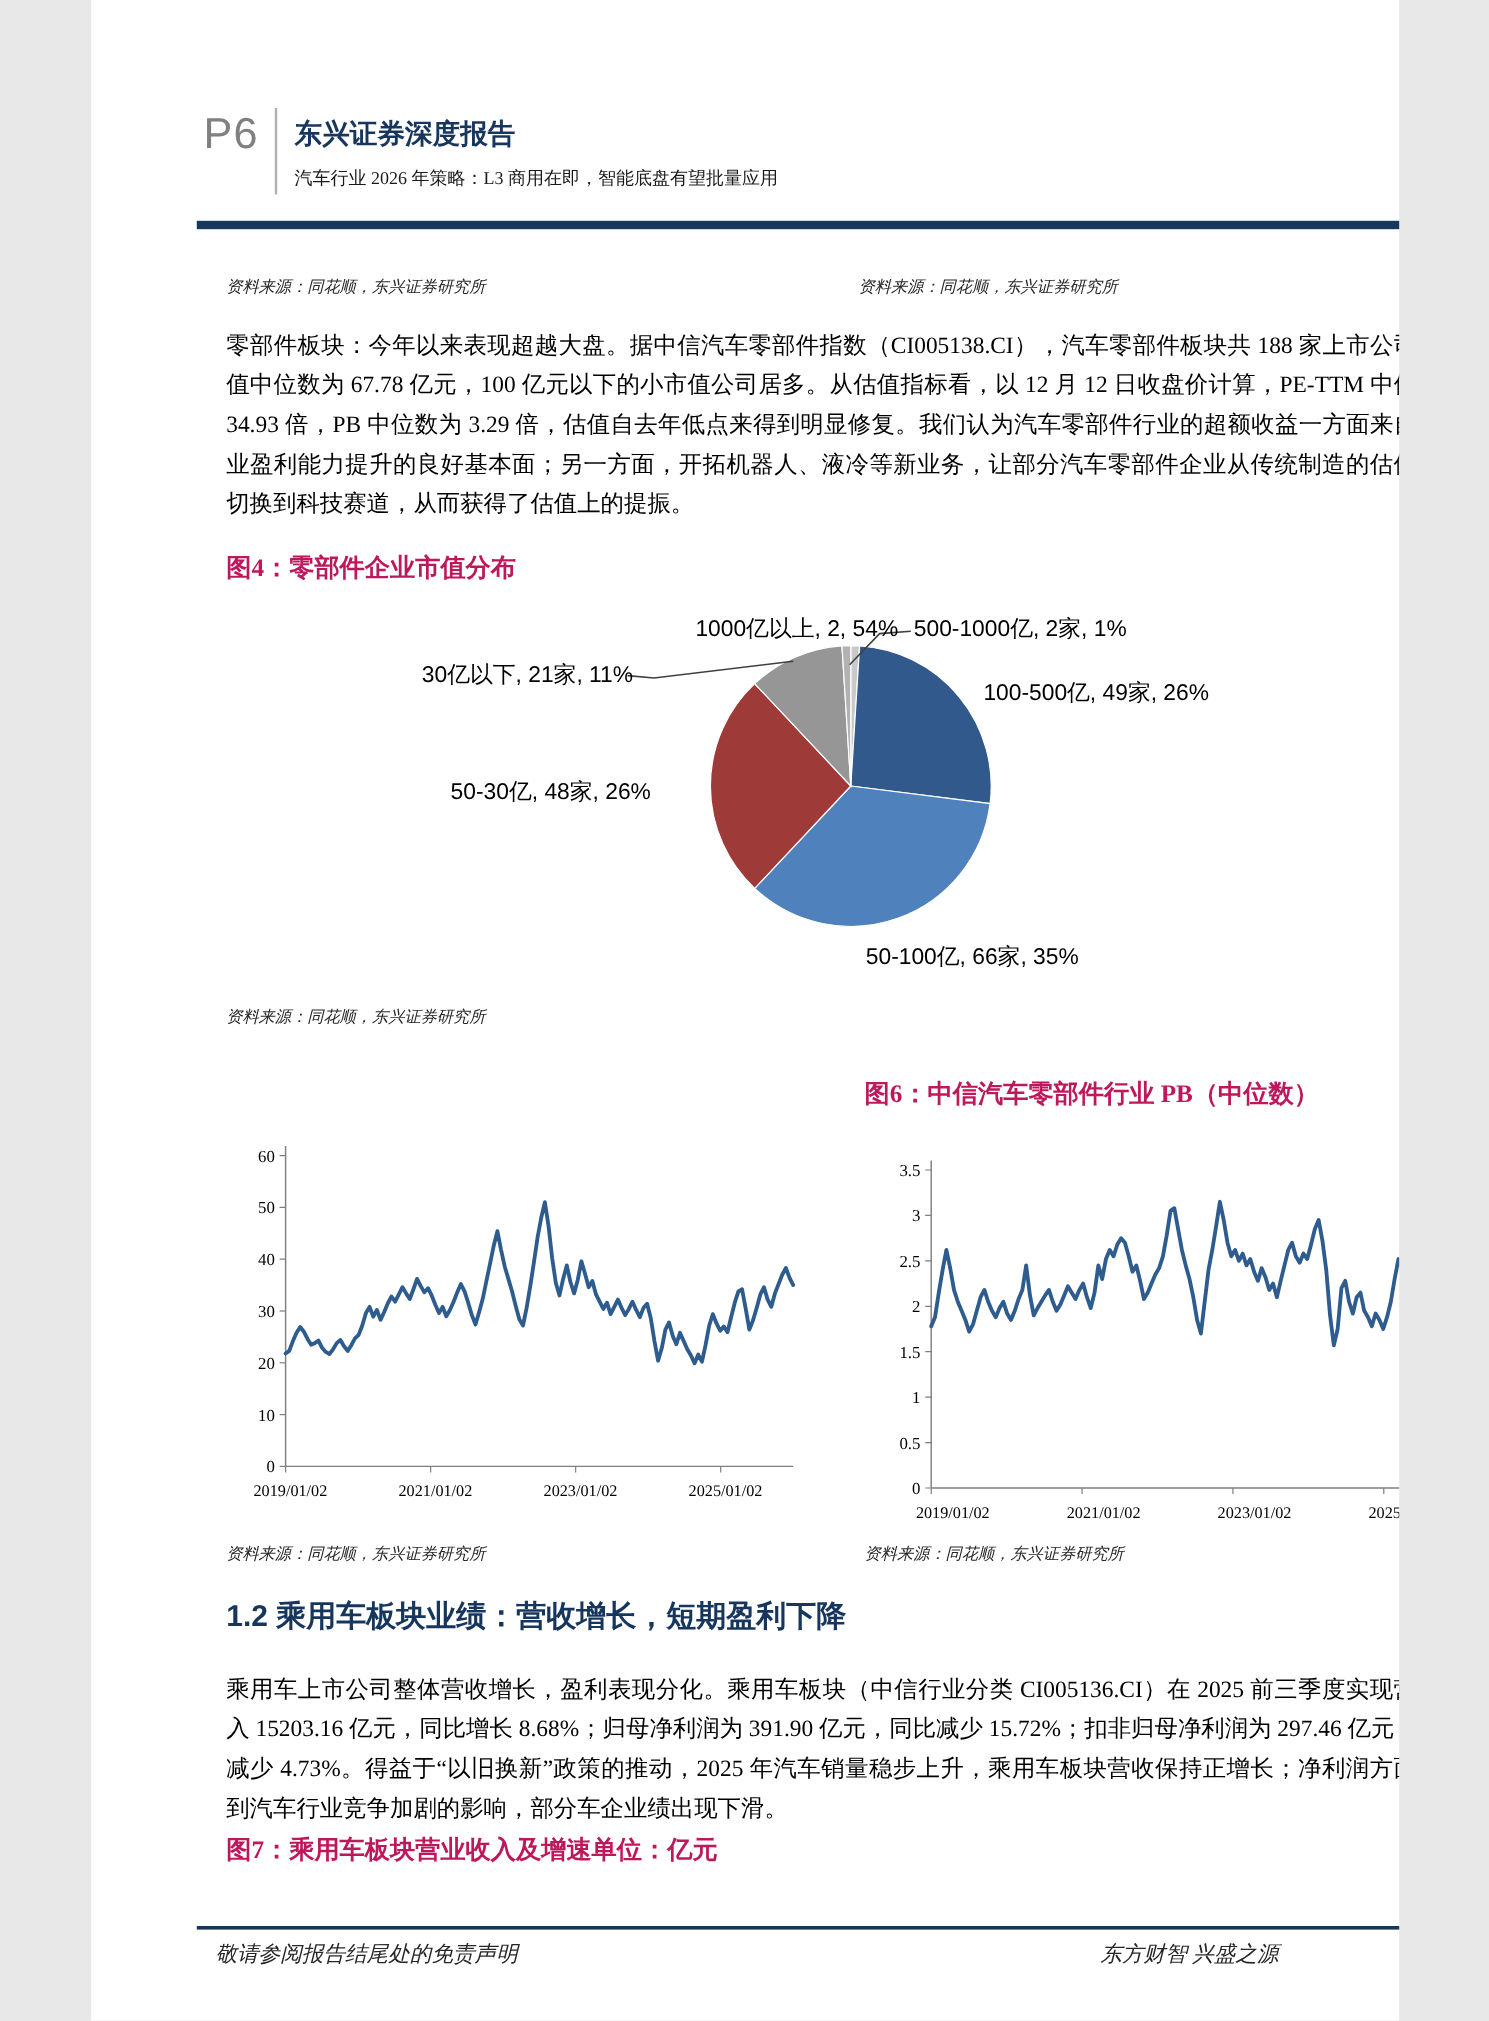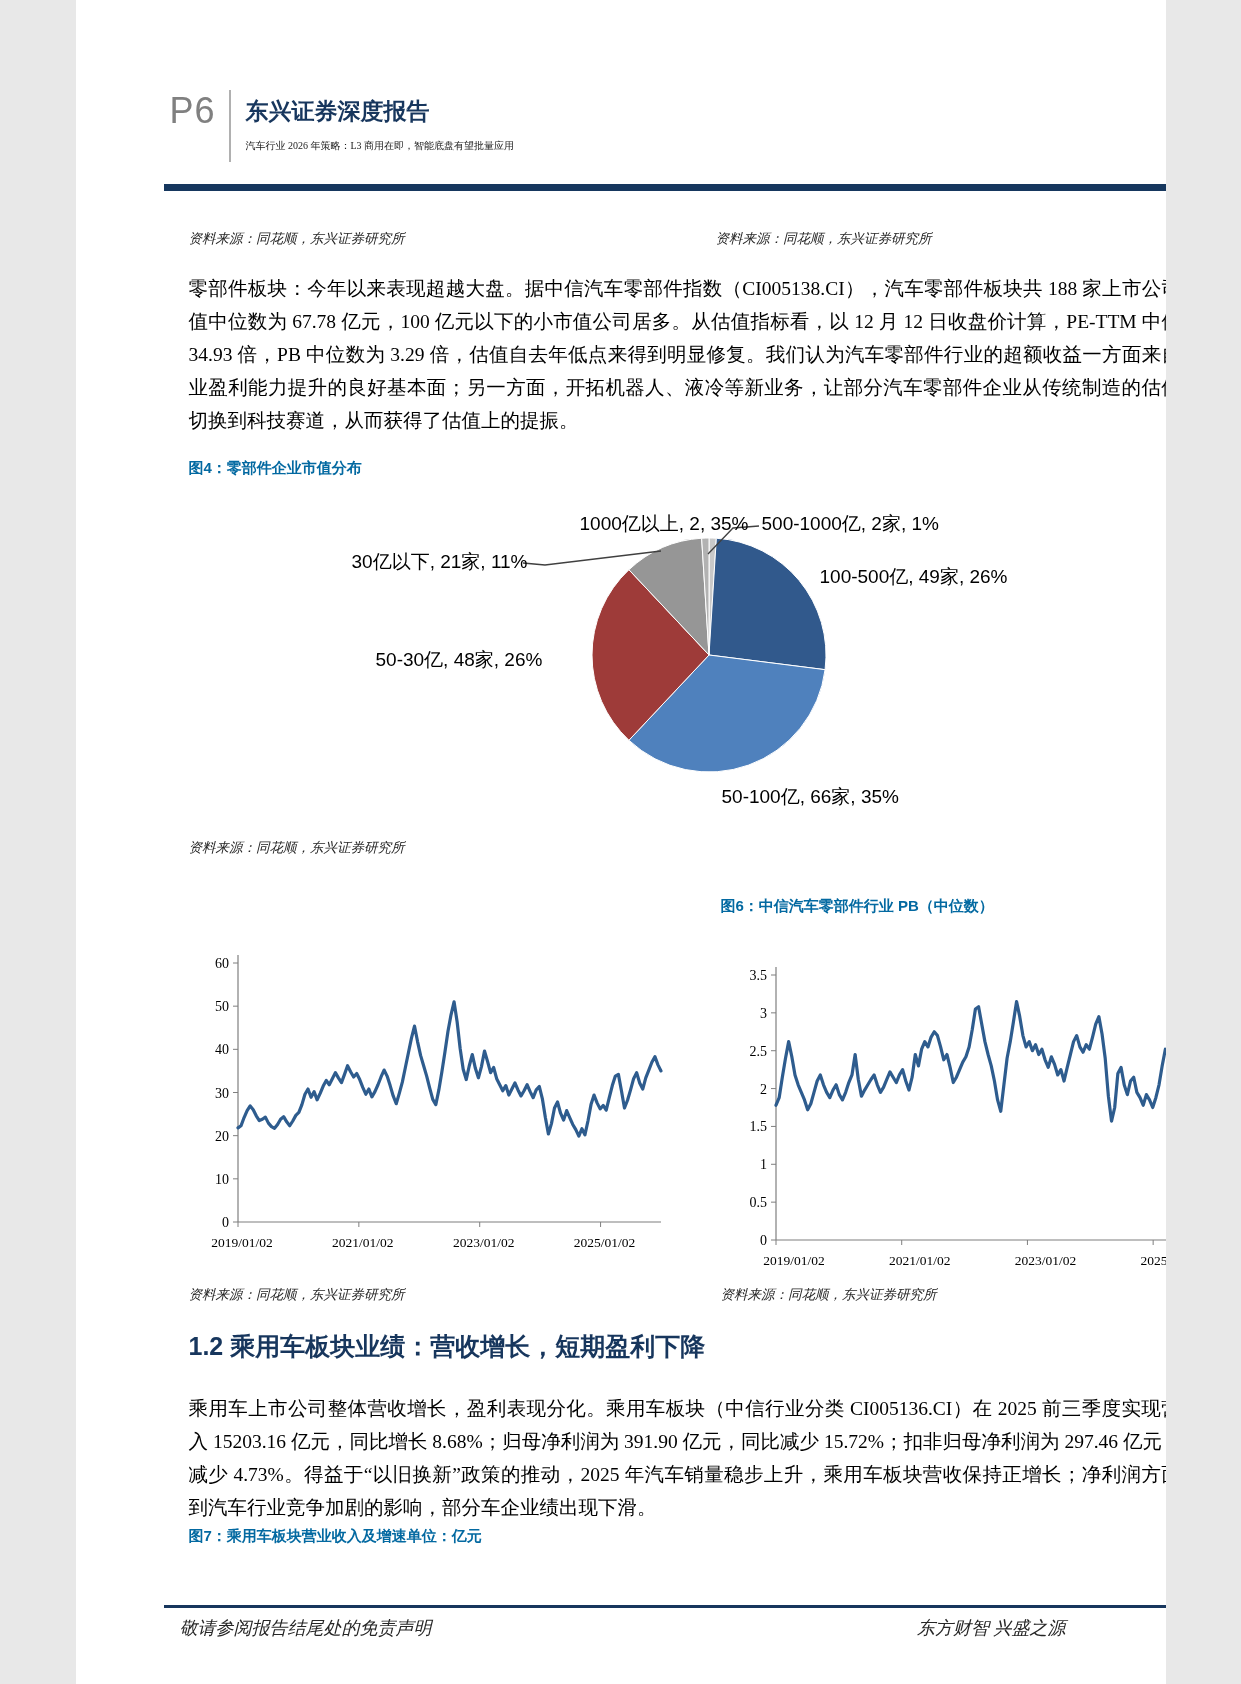--- a/index.html
+++ b/index.html
@@ -6,33 +6,33 @@
   .page{
     position:relative;width:1090px;height:1684px;background:#ffffff;
     margin:0 auto;overflow:hidden;
     font-family:"Liberation Sans","DejaVu Sans",sans-serif;color:#000;
   }
   .abs{position:absolute;}
   
   .page-num{left:94px;top:90px;font-size:36px;color:#808080;letter-spacing:1px;}
   .head-divider{left:153px;top:90px;width:2px;height:72px;background:#b0b0b0;}
   .report-series{left:170px;top:96px;font-size:23px;font-weight:bold;color:#17365d;}
-  .report-subtitle{left:170px;top:139px;font-size:10px;color:#1a1a1a;
+  .report-subtitle{left:170px;top:139px;font-size:15px;color:#1a1a1a;
     font-family:"Liberation Serif","DejaVu Serif",serif;}
   .logo{left:950px;top:100px;display:flex;align-items:center;gap:10px;}
   .logo-text-cn{font-size:30px;font-weight:bold;color:#3f3f3f;letter-spacing:4px;line-height:32px;}
   .logo-text-en{font-size:11px;font-weight:bold;color:#3f3f3f;letter-spacing:1.6px;}
   .head-bar{left:88px;top:184px;width:1064px;height:7px;background:#16375e;}
   
   .source-note{font-size:13.5px;font-style:italic;color:#262626;white-space:nowrap;
     font-family:"Liberation Serif","DejaVu Serif",serif;text-align:center;}
   .para{width:1032px;font-size:19.5px;line-height:33px;text-align:justify;
     font-family:"Liberation Serif","DejaVu Serif",serif;color:#000;}
   .para .lead{font-weight:normal;font-family:"Liberation Sans","DejaVu Sans",sans-serif;}
-  .fig-title{font-size:15px;font-weight:bold;color:#0369a1;white-space:nowrap;}
+  .fig-title{font-size:21px;font-weight:bold;color:#be185d;white-space:nowrap;font-family:Liberation Serif, serif;}
   .section-heading{font-size:25px;font-weight:bold;color:#17365d;white-space:nowrap;}
   
   .pie-label{font-size:19px;color:#000;white-space:nowrap;}
   
   svg text{font-family:"Liberation Serif","DejaVu Serif",serif;fill:#000;}
   
   .foot-rule{left:88px;top:1605px;width:1064px;height:3px;background:#17365d;}
   .footer-text{font-size:18px;font-style:italic;color:#262626;white-space:nowrap;
     font-family:"Liberation Serif","DejaVu Serif",serif;}
 </style>
@@ -61,21 +61,21 @@
   <path d="M633,655 L633.00,538.00 A117,117 0 0 1 640.35,538.23 Z" fill="#c9c9c9" stroke="#ffffff" stroke-width="1"></path>
       <path d="M633,655 L640.35,538.23 A117,117 0 0 1 749.08,669.66 Z" fill="#31598c" stroke="#ffffff" stroke-width="1"></path>
       <path d="M633,655 L749.08,669.66 A117,117 0 0 1 552.91,740.29 Z" fill="#4f81bd" stroke="#ffffff" stroke-width="1"></path>
       <path d="M633,655 L552.91,740.29 A117,117 0 0 1 552.91,569.71 Z" fill="#9e3b39" stroke="#ffffff" stroke-width="1"></path>
       <path d="M633,655 L552.91,569.71 A117,117 0 0 1 625.65,538.23 Z" fill="#969696" stroke="#ffffff" stroke-width="1"></path>
       <path d="M633,655 L625.65,538.23 A117,117 0 0 1 633.00,538.00 Z" fill="#b2b2b2" stroke="#ffffff" stroke-width="1"></path>
       <polyline points="447,563 469,565 585,551" fill="none" stroke="#404040" stroke-width="1.3"></polyline>
       <polyline points="683,526 657,528 632,554" fill="none" stroke="#404040" stroke-width="1.3"></polyline>
     </svg>
 
-  <div class="abs pie-label" style="left:504px;top:511px;">1000亿以上, 2, 35%</div>
+  <div class="abs pie-label" style="left:504px;top:511px;">1000亿以上, 2, 54%</div>
   <div class="abs pie-label" style="left:686px;top:511px;">500-1000亿, 2家, 1%</div>
   <div class="abs pie-label" style="left:276px;top:549px;">30亿以下, 21家, 11%</div>
   <div class="abs pie-label" style="left:744px;top:564px;">100-500亿, 49家, 26%</div>
   <div class="abs pie-label" style="left:300px;top:647px;">50-30亿, 48家, 26%</div>
   <div class="abs pie-label" style="left:646px;top:784px;">50-100亿, 66家, 35%</div>
 
   <div class="abs source-note" style="left:113px;top:839px;">资料来源：同花顺，东兴证券研究所</div>
 
   <div class="abs fig-title" style="left:645px;top:897px;">图6：中信汽车零部件行业 PB（中位数）</div>
 

